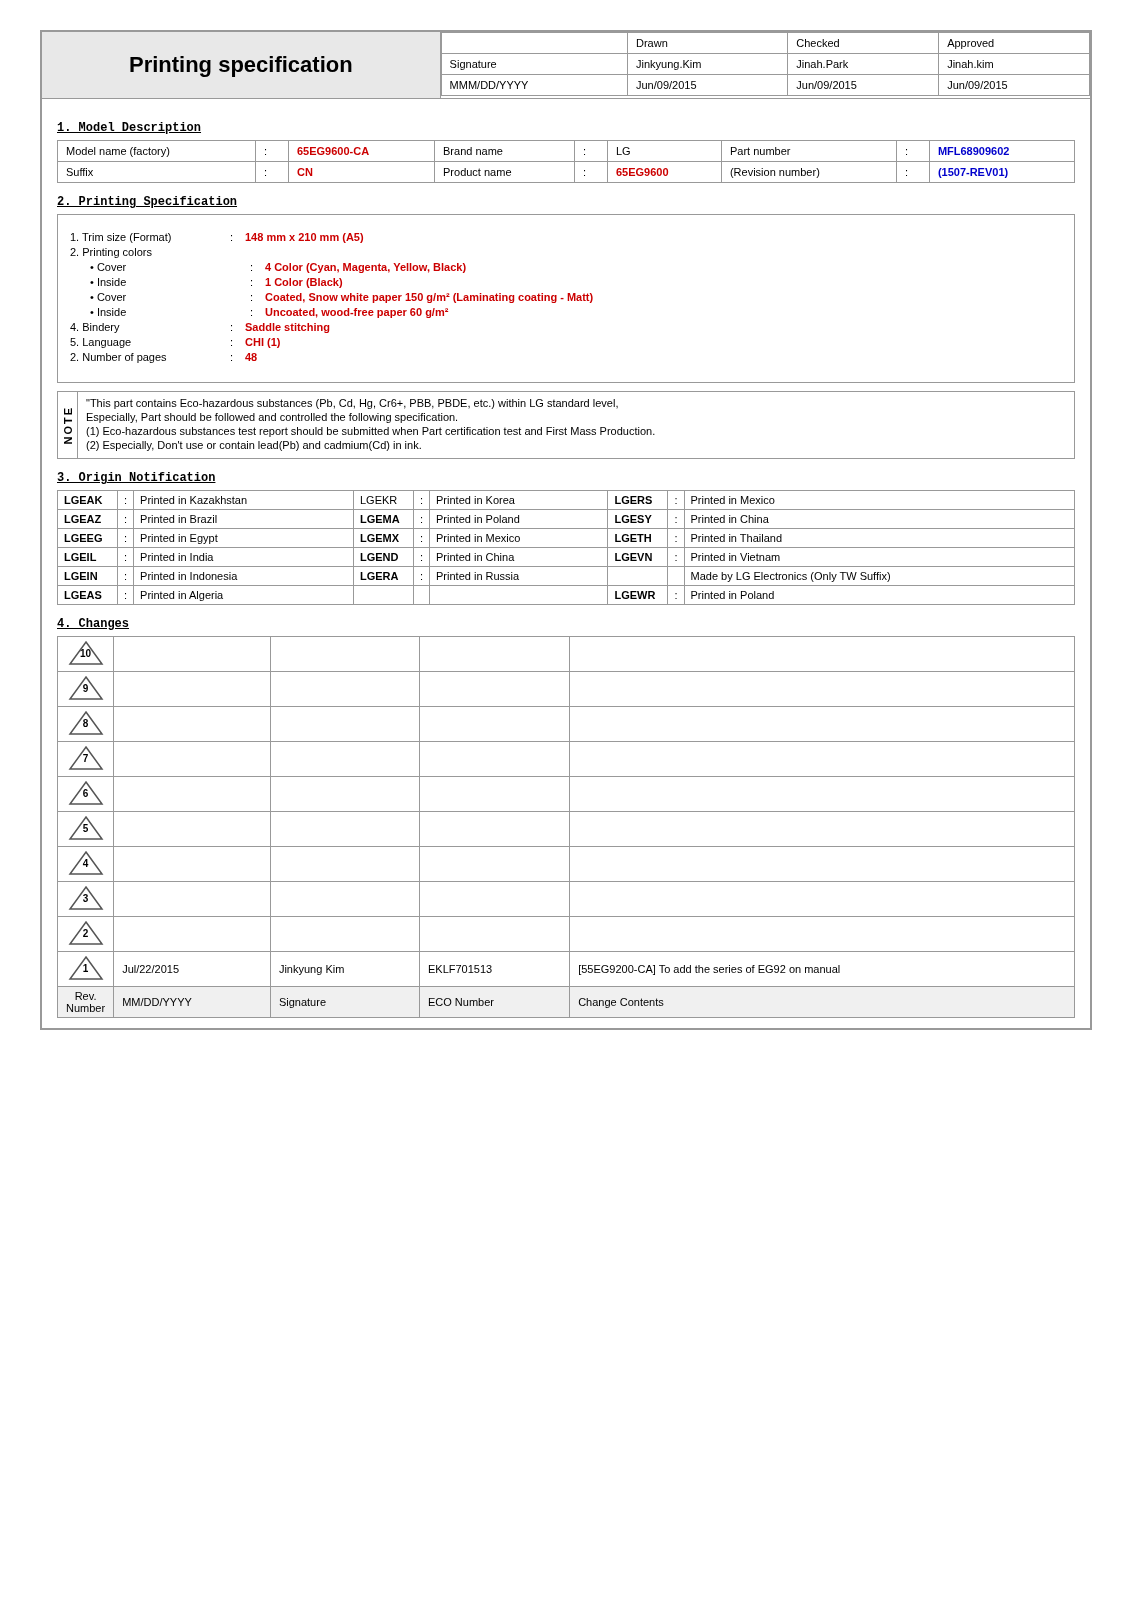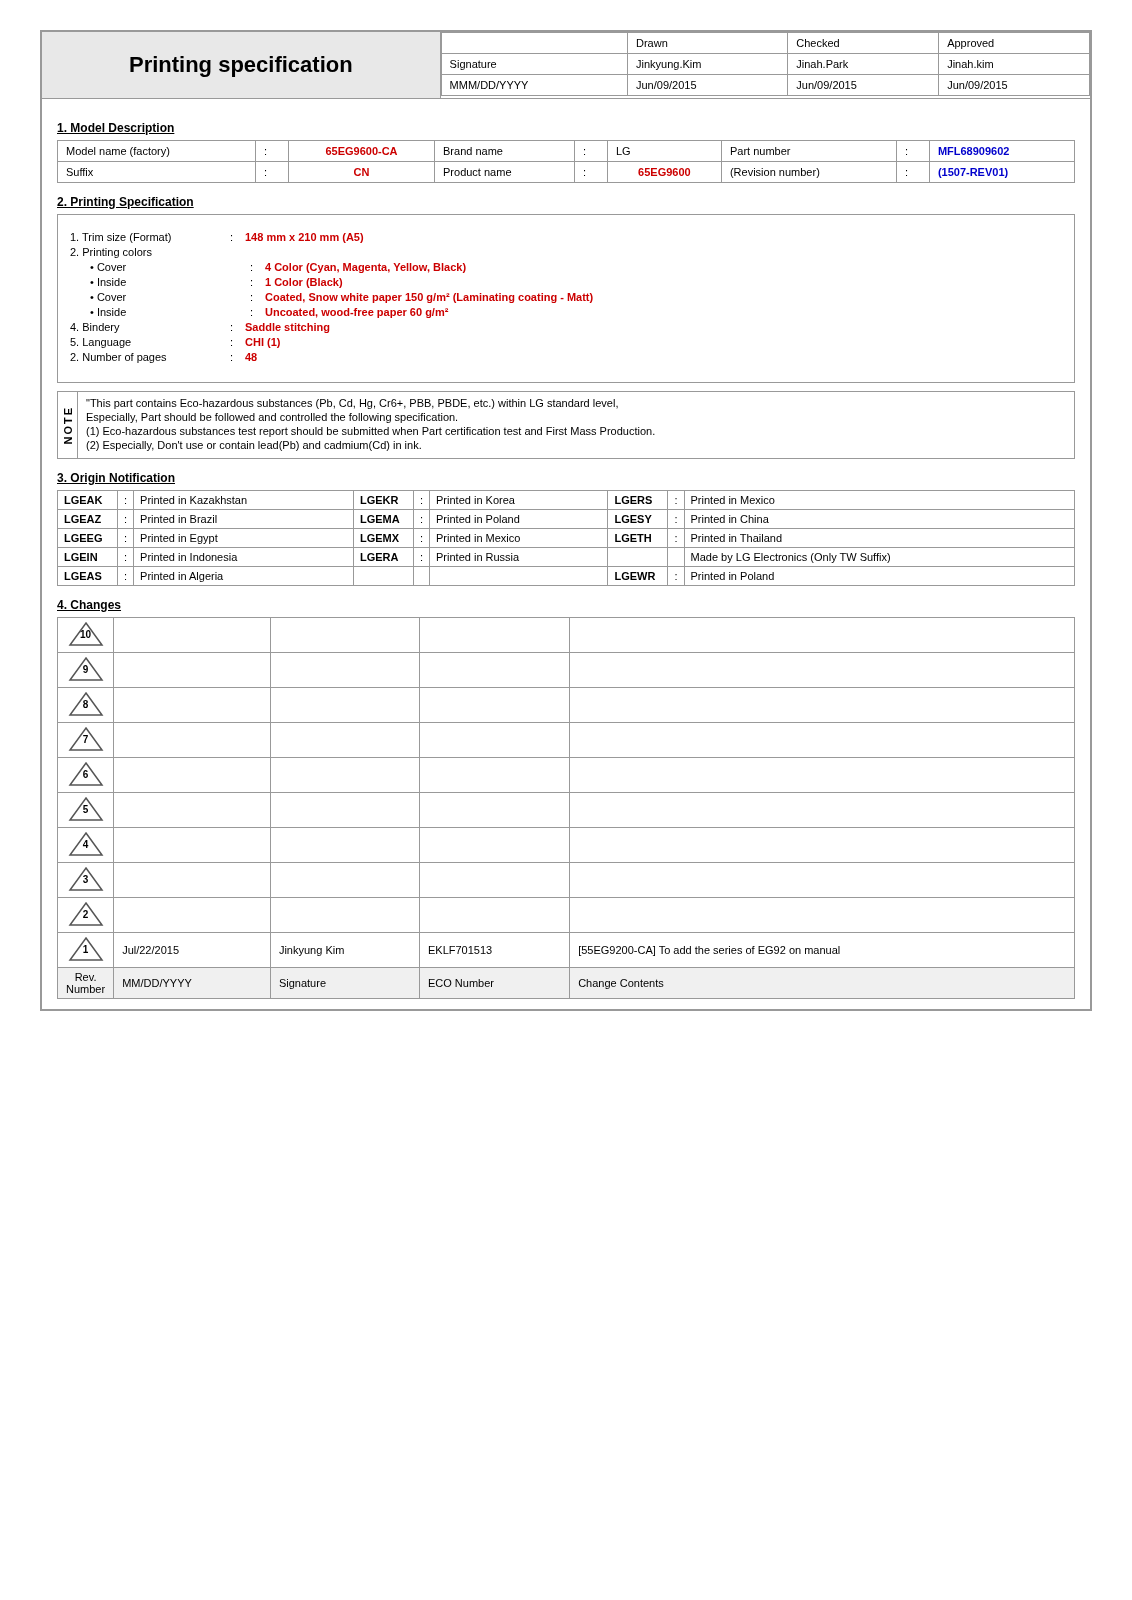--- a/index.html
+++ b/index.html
@@ -56,20 +56,21 @@
       border-top: none;
     }
 
     
     .section-title {
       font-weight: bold;
       font-size: 12px;
       margin-top: 12px;
       margin-bottom: 5px;
       text-decoration: underline;
+      font-family: Liberation Mono, monospace;
     }
 
     
     .model-table {
       width: 100%;
       border-collapse: collapse;
       border: 1px solid #999;
       margin-bottom: 8px;
     }
     .model-table td {
@@ -182,21 +183,21 @@
     .triangle-num span {
       position: absolute;
       top: 50%;
       left: 50%;
       transform: translate(-50%, -50%);
       font-size: 10px;
       font-weight: bold;
       z-index: 1;
     }
 
-    .highlight-red { color: #cc0000; font-weight: bold; text-align: center; }
+    .highlight-red { color: #cc0000; font-weight: bold; }
     .highlight-blue { color: #0000cc; font-weight: bold; }
   </style>
 </head>
 <body>
 
 <div class="page-container">
 
   <table class="header-table">
     <tbody>
         <tr>
@@ -331,21 +332,21 @@
       </div>
     </div>
 
     <div class="section-title">3. Origin Notification</div>
     <table class="origin-table">
       <tbody id="origin-tbody">
       <tr>
             <td style="font-weight: bold; width: 60px;">LGEAK</td>
             <td style="width: 15px;">:</td>
             <td>Printed in Kazakhstan</td>
-            <td style="font-weight: bold; width: 60px;">LGEKR</td>
+            <td style="font-weight: normal; width: 60px;">LGEKR</td>
             <td style="width: 15px;">:</td>
             <td>Printed in Korea</td>
             <td style="font-weight: bold; width: 60px;">LGERS</td>
             <td style="width: 15px;">:</td>
             <td>Printed in Mexico</td>
           </tr>
           <tr>
             <td style="font-weight: bold; width: 60px;">LGEAZ</td>
             <td style="width: 15px;">:</td>
             <td>Printed in Brazil</td>
@@ -359,20 +360,31 @@
           <tr>
             <td style="font-weight: bold; width: 60px;">LGEEG</td>
             <td style="width: 15px;">:</td>
             <td>Printed in Egypt</td>
             <td style="font-weight: bold; width: 60px;">LGEMX</td>
             <td style="width: 15px;">:</td>
             <td>Printed in Mexico</td>
             <td style="font-weight: bold; width: 60px;">LGETH</td>
             <td style="width: 15px;">:</td>
             <td>Printed in Thailand</td>
+          </tr>
+          <tr>
+            <td style="font-weight: bold; width: 60px;">LGEIL</td>
+            <td style="width: 15px;">:</td>
+            <td>Printed in India</td>
+            <td style="font-weight: bold; width: 60px;">LGEND</td>
+            <td style="width: 15px;">:</td>
+            <td>Printed in China</td>
+            <td style="font-weight: bold; width: 60px;">LGEVN</td>
+            <td style="width: 15px;">:</td>
+            <td>Printed in Vietnam</td>
           </tr>
           <tr>
             <td style="font-weight: bold; width: 60px;">LGEIN</td>
             <td style="width: 15px;">:</td>
             <td>Printed in Indonesia</td>
             <td style="font-weight: bold; width: 60px;">LGERA</td>
             <td style="width: 15px;">:</td>
             <td>Printed in Russia</td>
             <td style="font-weight: bold; width: 60px;"></td>
             <td style="width: 15px;"></td>

